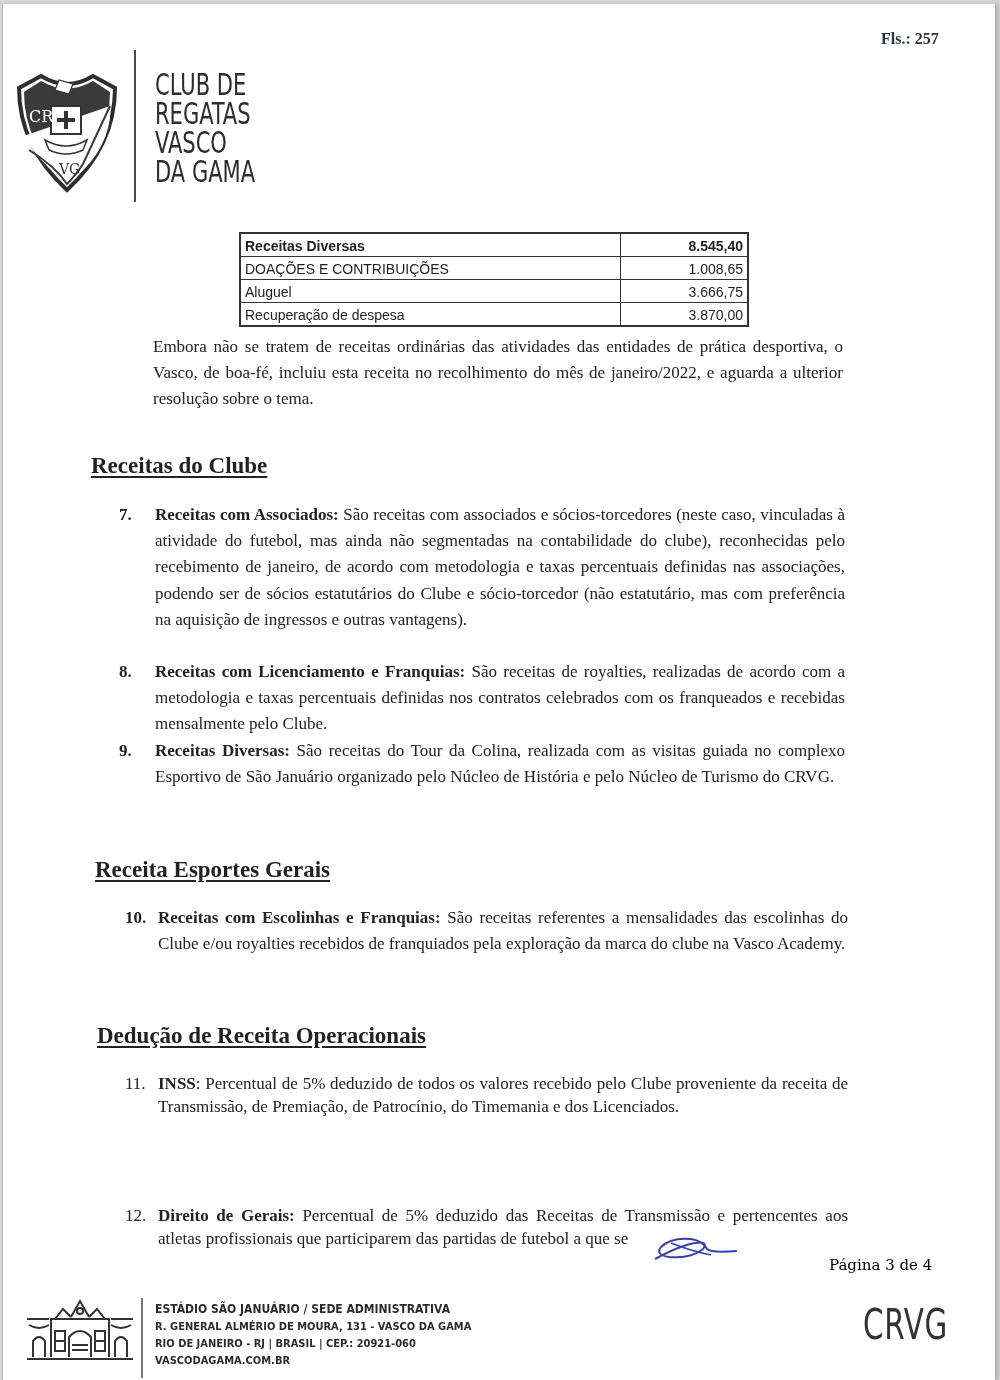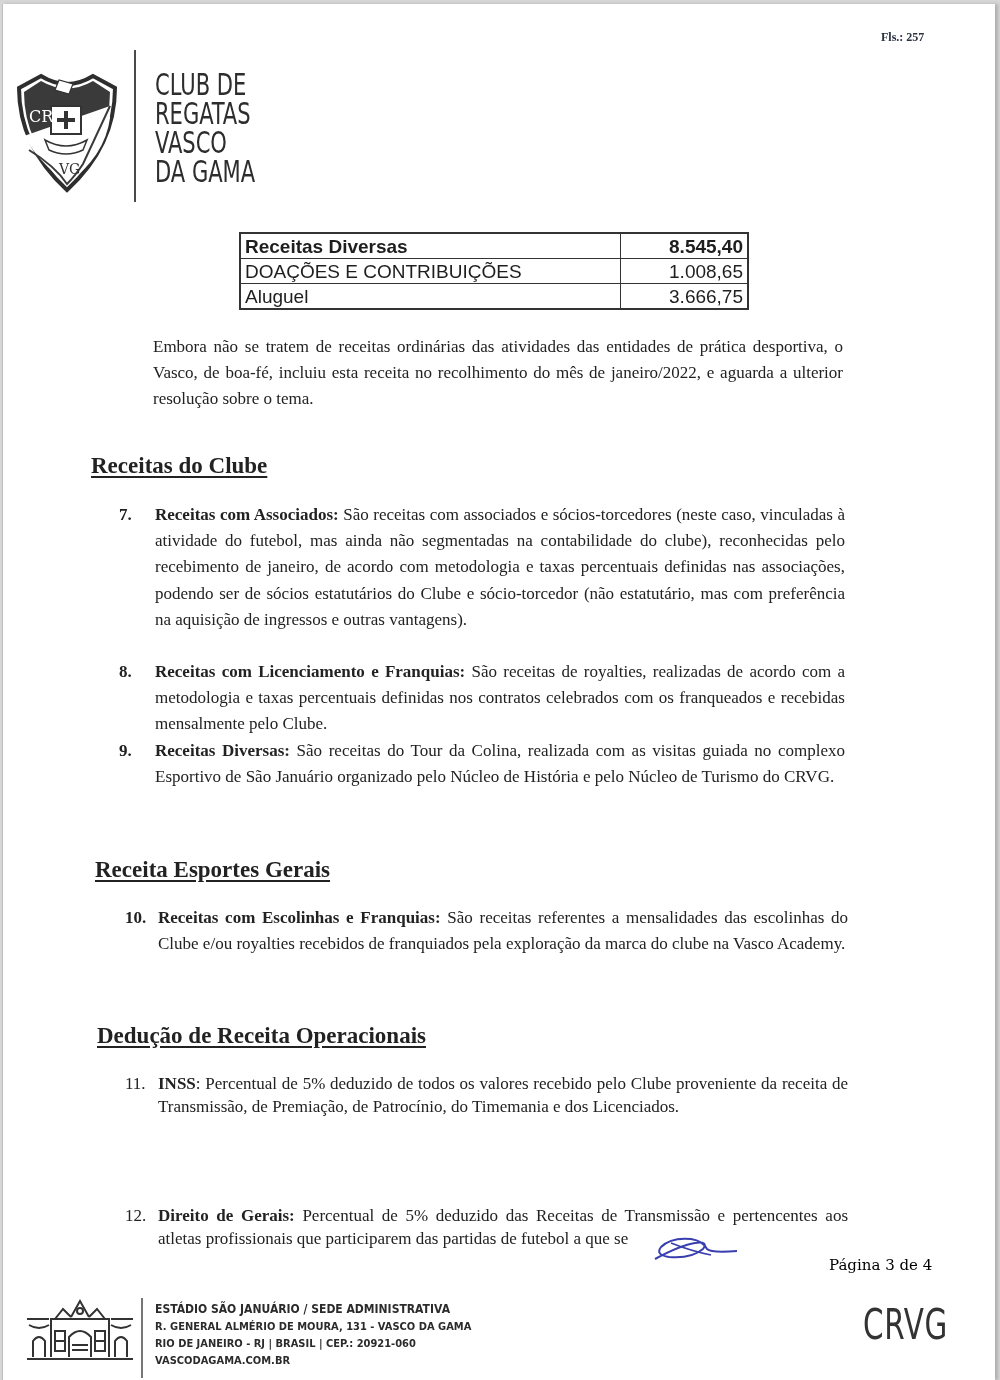--- a/index.html
+++ b/index.html
@@ -9,36 +9,36 @@
     font-family: "Liberation Serif", "DejaVu Serif", serif;
     color: #222;
   }
   .page {
     position: absolute; left: 2px; top: 4px; width: 992px; height: 1376px;
     background: #fff;
     border-left: 1px solid #bdbdbd;
     box-shadow: 3px 0 3px #b0b0b0;
   }
   .fls {
-    position: absolute; left: 878px; top: 26px; font-size: 12px; font-weight: bold; color: #2a3140;
+    position: absolute; left: 878px; top: 26px; font-size: 16px; font-weight: bold; color: #2a3140;
   }
   .logo-crest { position: absolute; left: 12px; top: 62px; width: 104px; height: 128px; }
   .logo-divider { position: absolute; left: 131px; top: 46px; width: 2px; height: 152px; background: #4a4a4a; }
   .logo-text {
     position: absolute; left: 152px; top: 66px;
     font-family: "DejaVu Sans Condensed", "DejaVu Sans", sans-serif;
     font-size: 30px; line-height: 29px; color: #2d2d2d; letter-spacing: 0px;
     transform: scaleX(0.78); transform-origin: left top; font-weight: normal;
   }
   .logo-text div { white-space: nowrap; }
 
   table.rt {
     position: absolute; left: 236px; top: 228px; width: 510px;
     border-collapse: collapse;
-    font-family: "Liberation Sans", "DejaVu Sans", sans-serif; font-size: 19px; color: #1e1e1e;
+    font-family: "Liberation Sans", "DejaVu Sans", sans-serif; font-size: 14px; color: #1e1e1e;
   }
   table.rt td { border: 1px solid #333; padding: 2px 4px 0 4px; height: 20px; }
   table.rt td.v { text-align: right; width: 118px; }
   table.rt tr.first td { font-weight: bold; }
   table.rt { border: 2px solid #333; }
 
   .para {
     position: absolute; left: 150px; width: 690px; font-size: 17px; line-height: 26px; text-align: justify;
   }
   .heading {
@@ -104,20 +104,24 @@
       <td class="v">8.545,40</td>
     </tr>
     <tr>
       <td>DOAÇÕES E CONTRIBUIÇÕES</td>
       <td class="v">1.008,65</td>
     </tr>
     <tr>
       <td>Aluguel</td>
       <td class="v">3.666,75</td>
     </tr>
+    <tr>
+      <td>Recuperação de despesa</td>
+      <td class="v">3.870,00</td>
+    </tr>
   </tbody>
     </table>
 
   <div class="para" style="top:330px;">Embora não se tratem de receitas ordinárias das atividades das entidades de prática desportiva, o Vasco, de boa-fé, incluiu esta receita no recolhimento do mês de janeiro/2022, e aguarda a ulterior resolução sobre o tema.</div>
 
   <div class="heading" style="left:88px; top:449px;">Receitas do Clube</div>
 
   <div class="item" style="top:498px;">
     <span class="num">7.</span>
     <b>Receitas com Associados:</b><span> São receitas com associados e sócios-torcedores (neste caso, vinculadas à atividade do futebol, mas ainda não segmentadas na contabilidade do clube), reconhecidas pelo recebimento de janeiro, de acordo com metodologia e taxas percentuais definidas nas associações, podendo ser de sócios estatutários do Clube e sócio-torcedor (não estatutário, mas com preferência na aquisição de ingressos e outras vantagens).</span>

